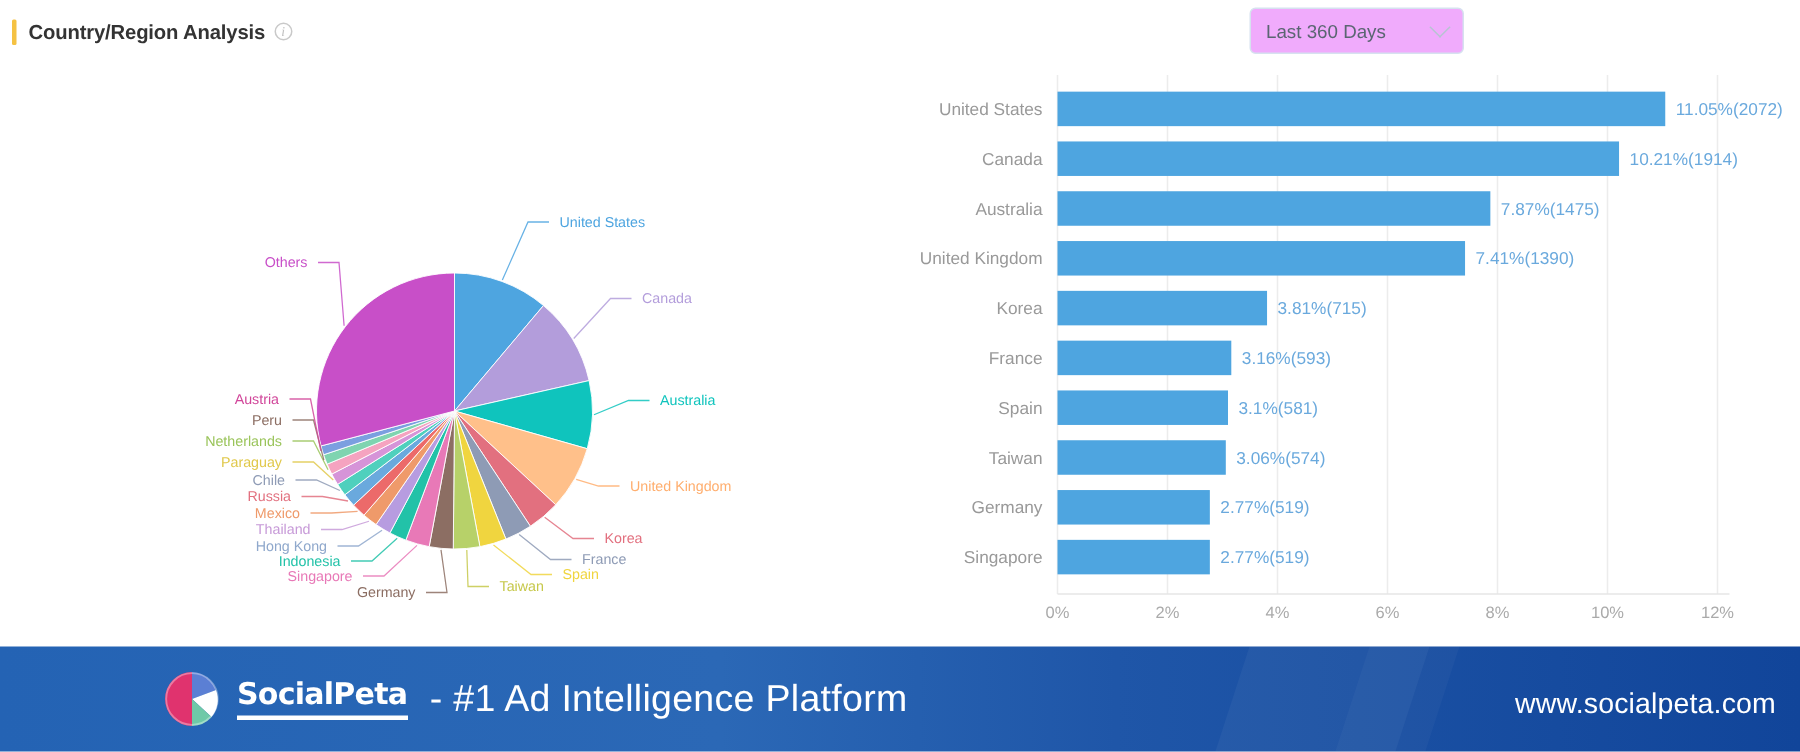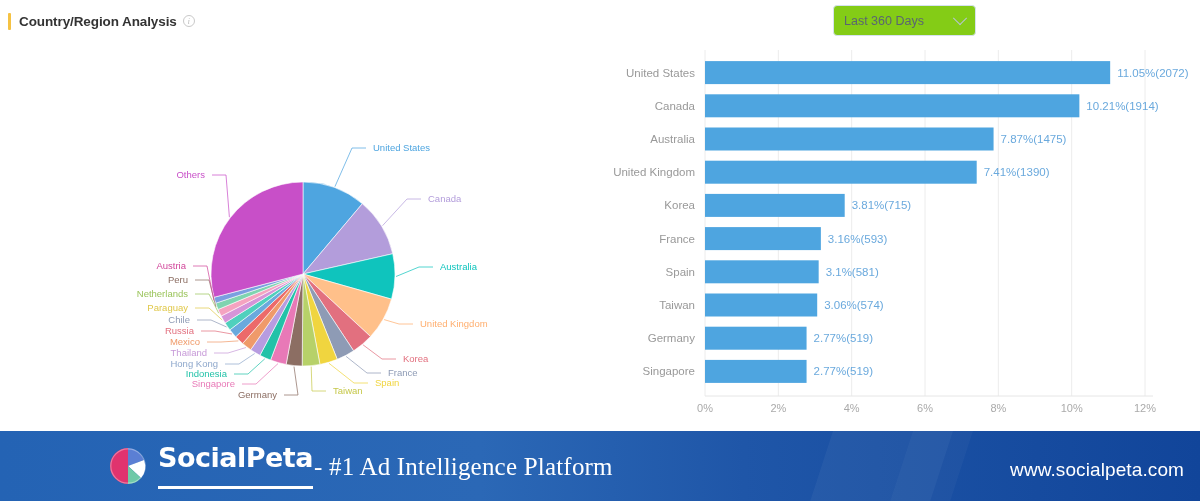--- a/index.html
+++ b/index.html
@@ -61,21 +61,21 @@
   }
 
   .date-select {
     position: absolute;
     right: 8px;
     top: 5px;
     width: 143px;
     height: 31px;
     border: 1px solid #d6e2ef;
     border-radius: 4px;
-    background: #84cc16;
+    background: #f0abfc;
     box-sizing: border-box;
     display: flex;
     align-items: center;
     padding: 0 10px;
     cursor: pointer;
   }
   .date-select-label {
     font-size: 12.5px;
     color: #5a6572;
     flex: 1;
@@ -165,34 +165,33 @@
   }
   .logo {
     width: 40px;
     height: 40px;
     margin-right: 10px;
     flex: none;
   }
   .brand-name {
     font-family: "DejaVu Sans", sans-serif;
     font-weight: bold;
-    font-size: 27px;
+    font-size: 20px;
     color: #ffffff;
     letter-spacing: -0.5px;
     border-bottom: 3px solid #ffffff;
-    padding-bottom: 15px;
+    padding-bottom: 5px;
     line-height: 1;
   }
   .brand-tagline {
     font-size: 25px;
     color: #ffffff;
-    margin-left: 1px;
+    margin-left: 15px;
     letter-spacing: 0.2px;
     line-height: 1;
-    font-family: Liberation Serif, serif;
   }
   .site-url {
     position: absolute;
     right: 16px;
     top: 0;
     height: 78px;
     display: flex;
     align-items: center;
     font-size: 19px;
     color: #ffffff;

